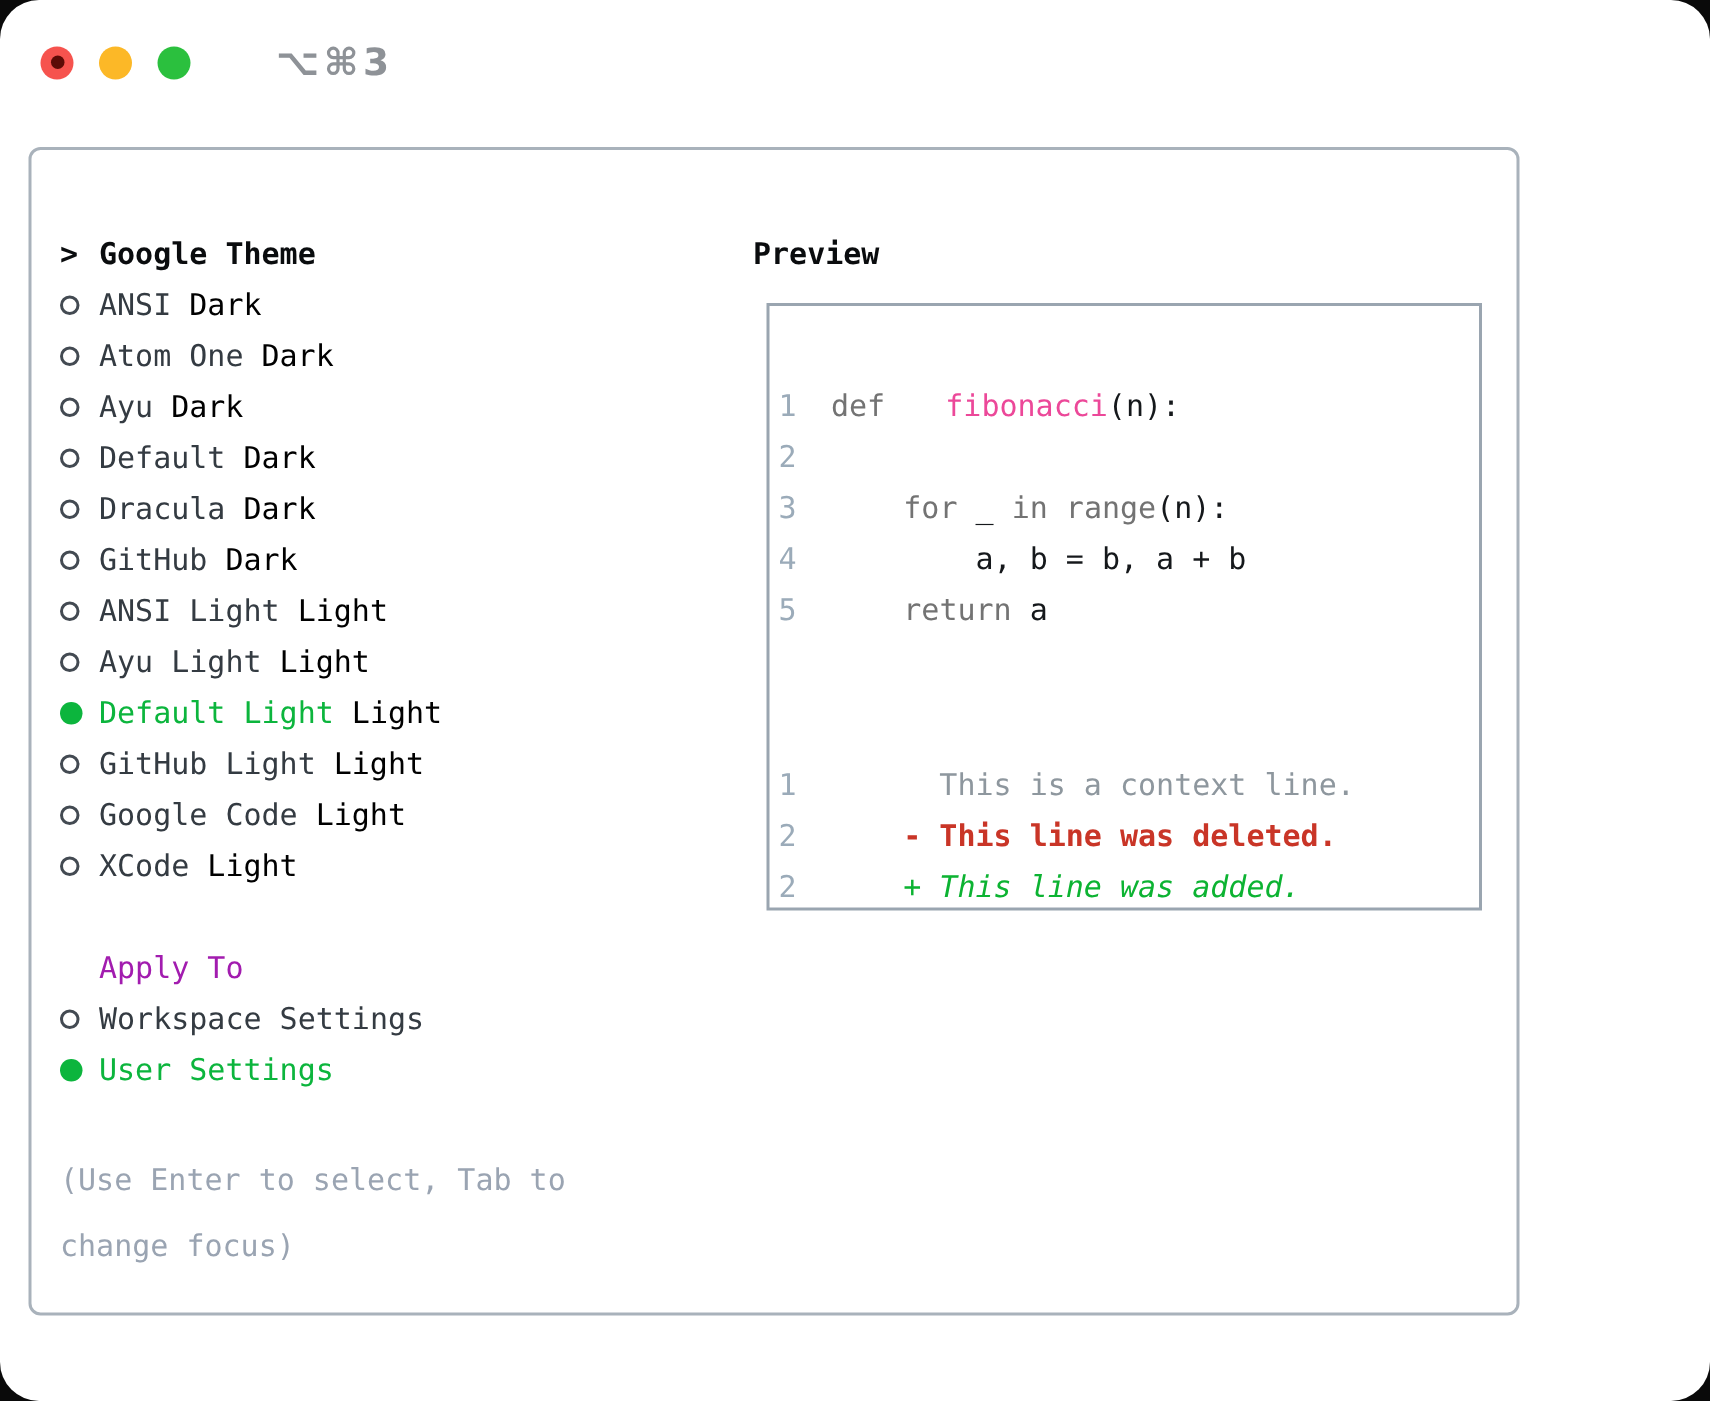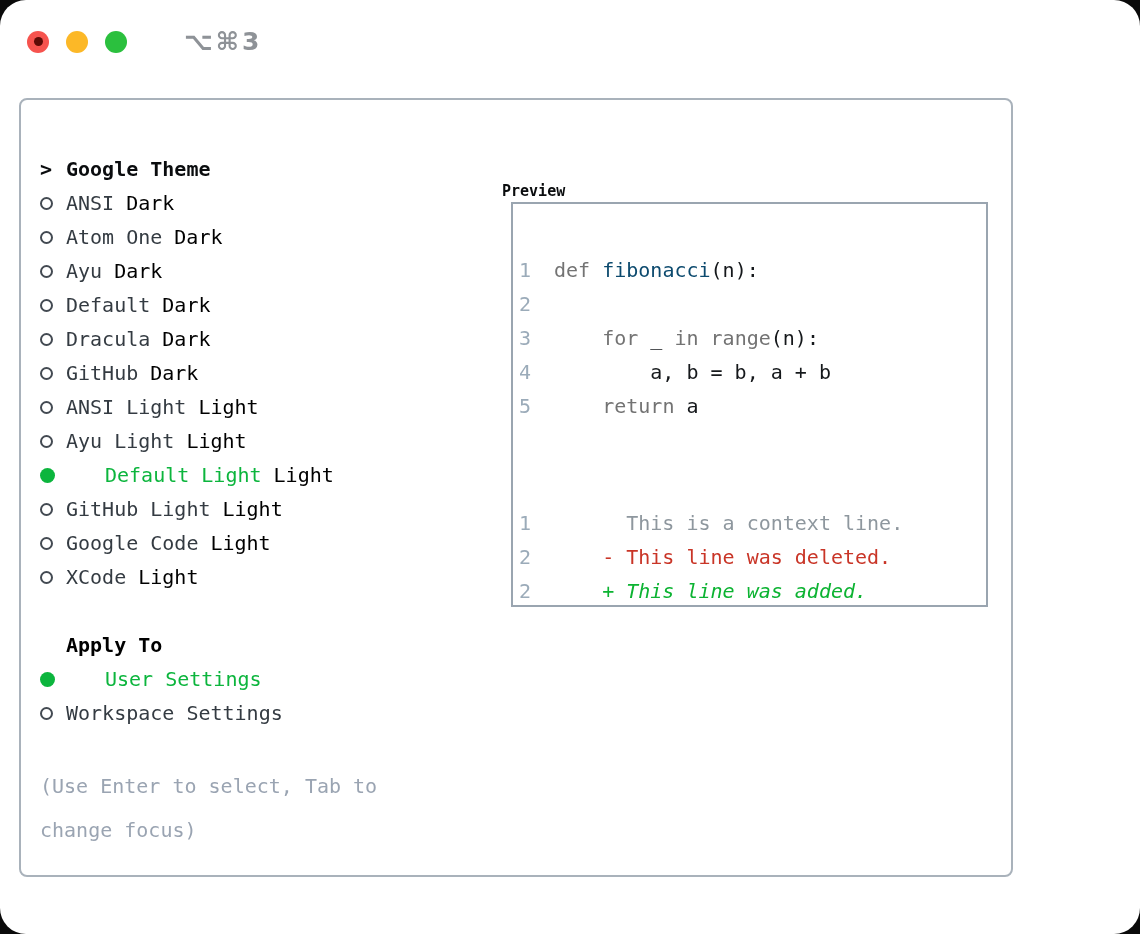--- a/index.html
+++ b/index.html
@@ -29,42 +29,42 @@
   
   .left-pane { position:absolute; left:19px; top:52px; width:455px;
                font-size:20px; }
   .row { height:34px; display:flex; align-items:center; white-space:pre; }
   .slot { display:inline-flex; width:26px; align-items:center; flex:none; }
   .prompt { font-weight:bold; color:#0a0c0e; }
   .hdr { font-weight:bold; color:#0a0c0e; }
   .radio { width:13px; height:13px; border:2px solid #434a52; border-radius:50%; }
   .theme-row.selected .radio { width:15px; height:15px; border:none; background:#0cb53d; }
   .theme-name { color:#343b42; }
-  .theme-row.selected .theme-name { color:#0cb53d;margin-left:39px; }
+  .theme-row.selected .theme-name { color:#0cb53d; }
   .theme-variant { color:#000000; margin-left:12px; }
-  .apply-hdr { color:#000000;font-weight:bold; }
+  .apply-hdr { color:#a21caf; }
   .apply-row .theme-name { color:#343b42; }
   .apply-row.selected .theme-name { color:#0cb53d; }
   .hint { margin-top:0; width:400px; color:#9aa4b2; line-height:44px; }
 
   
   .preview-hdr { position:absolute; left:481px; top:52px; height:34px;
                  display:flex; align-items:center;
-                 font-size:15px; font-weight:bold; color:#0a0c0e;margin-top:22px; }
+                 font-size:20px; font-weight:bold; color:#0a0c0e; }
   .preview-box { position:absolute; left:490px; top:102px; width:477px; height:405px;
                  border:2px solid #9aa5b0; background:#ffffff; overflow:hidden; }
   .code-area { padding-top:49px; font-size:20px; }
   .code-line { height:34px; display:flex; align-items:center; padding-left:6px; white-space:pre; }
   .ln { display:inline-block; width:35px; color:#9babb9; flex:none; }
   .tok-plain { color:#15181b; }
   .tok-kw { color:#737373; }
-  .tok-fn { color:#0c4a6e; }
+  .tok-fn { color:#ec4899;margin-left:28px; }
   .diff-area { margin-top:34px; }
   .diff-context { color:#8e979e;text-align:center; }
-  .diff-deleted { color:#c93527; }
+  .diff-deleted { color:#c93527;font-weight:bold; }
   .diff-added { color:#0cb332;font-style:italic; }
 </style>
 </head>
 <body>
 
 <div class="window">
 
   <div class="titlebar">
     <span class="light red">
       <span class="dot"></span>
@@ -98,22 +98,22 @@
         </div>
 
       <div class="row"></div>
 
       <div class="row">
         <span class="slot"></span>
         <span class="apply-hdr">Apply To</span>
       </div>
 
       <div id="apply-list">
+          <div class="row theme-row apply-row"><span class="slot"><span class="radio"></span></span><span class="theme-name">Workspace Settings</span></div>
           <div class="row theme-row apply-row selected"><span class="slot"><span class="radio"></span></span><span class="theme-name">User Settings</span></div>
-          <div class="row theme-row apply-row"><span class="slot"><span class="radio"></span></span><span class="theme-name">Workspace Settings</span></div>
         </div>
 
       <div class="row"></div>
 
       <div class="hint">(Use Enter to select, Tab to change focus)</div>
     </div>
 
     <div class="preview-hdr">Preview</div>
 
     <div class="preview-box">

